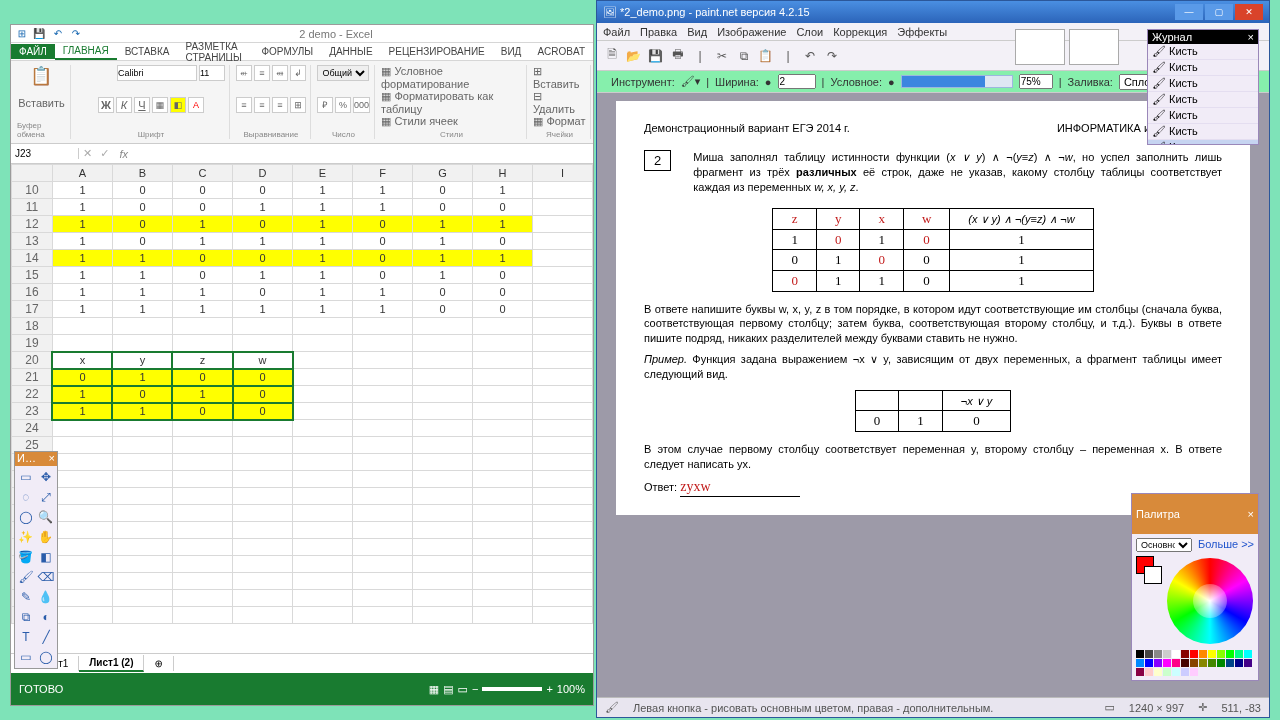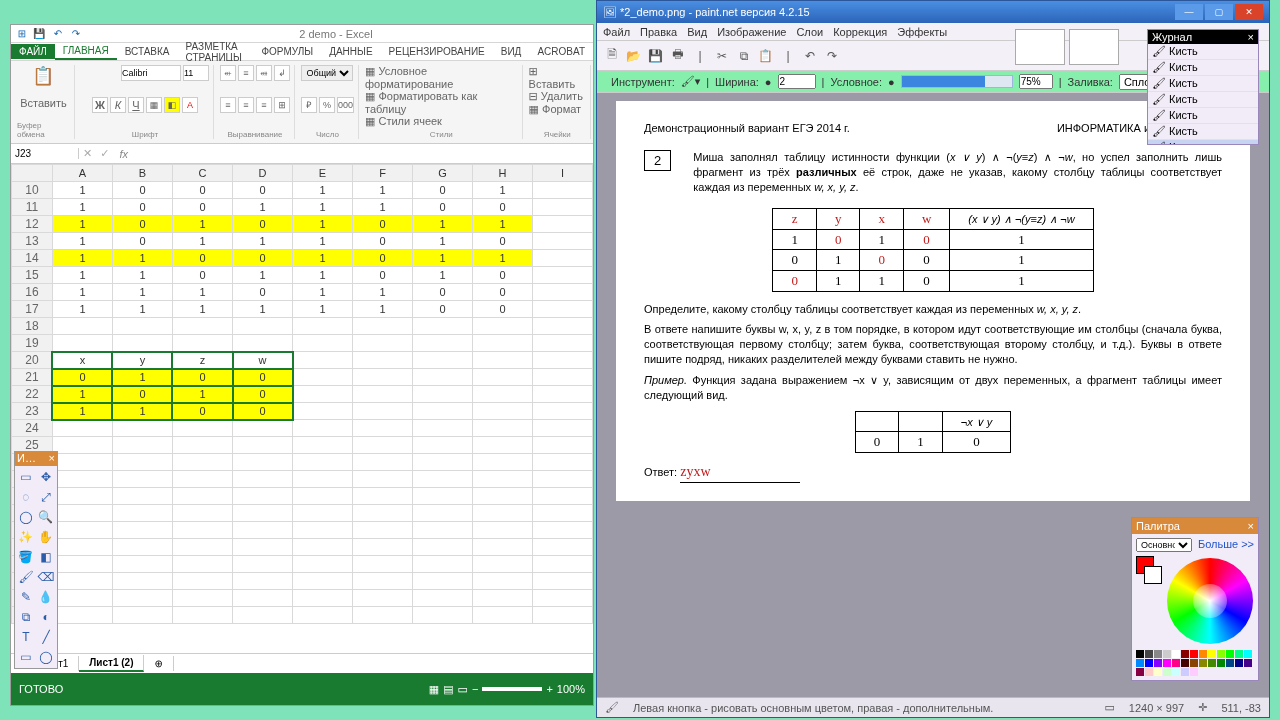--- a/index.html
+++ b/index.html
@@ -64,21 +64,21 @@
 .hand{font-family:"Comic Sans MS",cursive;color:#c21b1b;font-size:14px}
 .ans-line{border-bottom:1px solid #000;display:inline-block;min-width:120px}
 .pdn-status{height:20px;background:#e8e5ef;border-top:1px solid #bbb;display:flex;align-items:center;gap:14px;padding:0 8px;font-size:10px;color:#555}
 
 .journal{position:absolute;right:10px;top:28px;width:112px;background:#f1ecf7;border:1px solid #9a87b9;font-size:10px}
 .journal .jhead{background:#000000;color:#fff;padding:1px 4px;display:flex;justify-content:space-between;font-size:10px}
 .journal .jlist{max-height:100px;overflow:auto}
 .journal .jlist div{padding:1px 4px;border-bottom:1px solid #e4def0}
 .journal .jlist .sel{background:#c6d4f1}
 .palette{position:absolute;right:10px;bottom:36px;width:128px;background:#f1ecf7;border:1px solid #9a87b9;font-size:10px}
-.palette .phead{background:#d88a3a;color:#fff;padding:2px 4px;display:flex;justify-content:space-between;font-size:10px}
+.palette .phead{background:#d88a3a;color:#fff;padding:14px 4px;display:flex;justify-content:space-between;font-size:10px}
 .palette .pbody{padding:4px;display:flex;flex-direction:column;gap:4px}
 .palette select{font-size:9px;width:56px}
 .wheel{width:86px;height:86px;border-radius:50%;background:conic-gradient(red,magenta,blue,cyan,lime,yellow,red);margin:2px auto;position:relative}
 .wheel:after{content:"";position:absolute;inset:26px;border-radius:50%;background:radial-gradient(#fff,transparent)}
 .swatches{display:flex;flex-wrap:wrap;gap:1px}
 .swatches span{width:8px;height:8px}
 .thumbrow{position:absolute;right:150px;top:28px;display:flex;gap:4px}
 .thumbrow span{width:50px;height:36px;background:#fff;border:1px solid #aaa}
 </style>
 </head>
@@ -106,21 +106,21 @@
       <span>ACROBAT</span>
     </div>
   <div class="ribbon">
     <div class="rc">
       <div style="font-size:18px">📋</div>
       <div>Вставить</div>
       <div class="lab">Буфер обмена</div>
     </div>
     <div class="rc">
       <div class="row">
-          <input style="width: 60px; margin-left: 40px;" value="Calibri">
+          <input style="width: 80px; margin-left: 40px;" value="Calibri">
           <input style="width: 26px;" value="11">
         </div>
       <div class="row">
         <span class="btn">
             <b>Ж</b>
           </span>
         <span class="btn">
             <i>К</i>
           </span>
         <span class="btn">
@@ -647,37 +647,37 @@
             </tr>
             <tr>
               <td class="hand">0</td>
               <td>1</td>
               <td>1</td>
               <td>0</td>
               <td>1</td>
             </tr>
           </tbody>
         </table>
-      <p><span>Определите, какому столбцу таблицы соответствует каждая из переменных </span><i>w, x, y, z</i>.</p>
       <p>В ответе напишите буквы w, x, y, z в том порядке, в котором идут соответствующие им столбцы (сначала буква, соответствующая первому столбцу; затем буква, соответствующая второму столбцу, и т.д.). Буквы в ответе пишите подряд, никаких разделителей между буквами ставить не нужно.</p>
       <p><i>Пример.</i><span> Функция задана выражением ¬x ∨ y, зависящим от двух переменных, а фрагмент таблицы имеет следующий вид.</span></p>
       <table class="truth" id="extab">
           <tbody>
             <tr>
               <th></th>
               <th></th>
               <th><i>¬x ∨ y</i></th>
             </tr>
             <tr>
               <td>0</td>
               <td>1</td>
               <td>0</td>
             </tr>
           </tbody>
         </table>
+      <p>В этом случае первому столбцу соответствует переменная y, второму столбцу – переменная x. В ответе следует написать yx.</p>
       <p><span>Ответ:</span> <span class="ans-line hand">zyxw</span></p>
     </div>
   </div>
   <div class="pdn-status">
     <span>🖌</span>
     <span>Левая кнопка - рисовать основным цветом, правая - дополнительным.</span>
     <span style="flex:1"></span>
     <span>▭</span>
       <span>1240 × 997</span>
     <span>✛</span>

